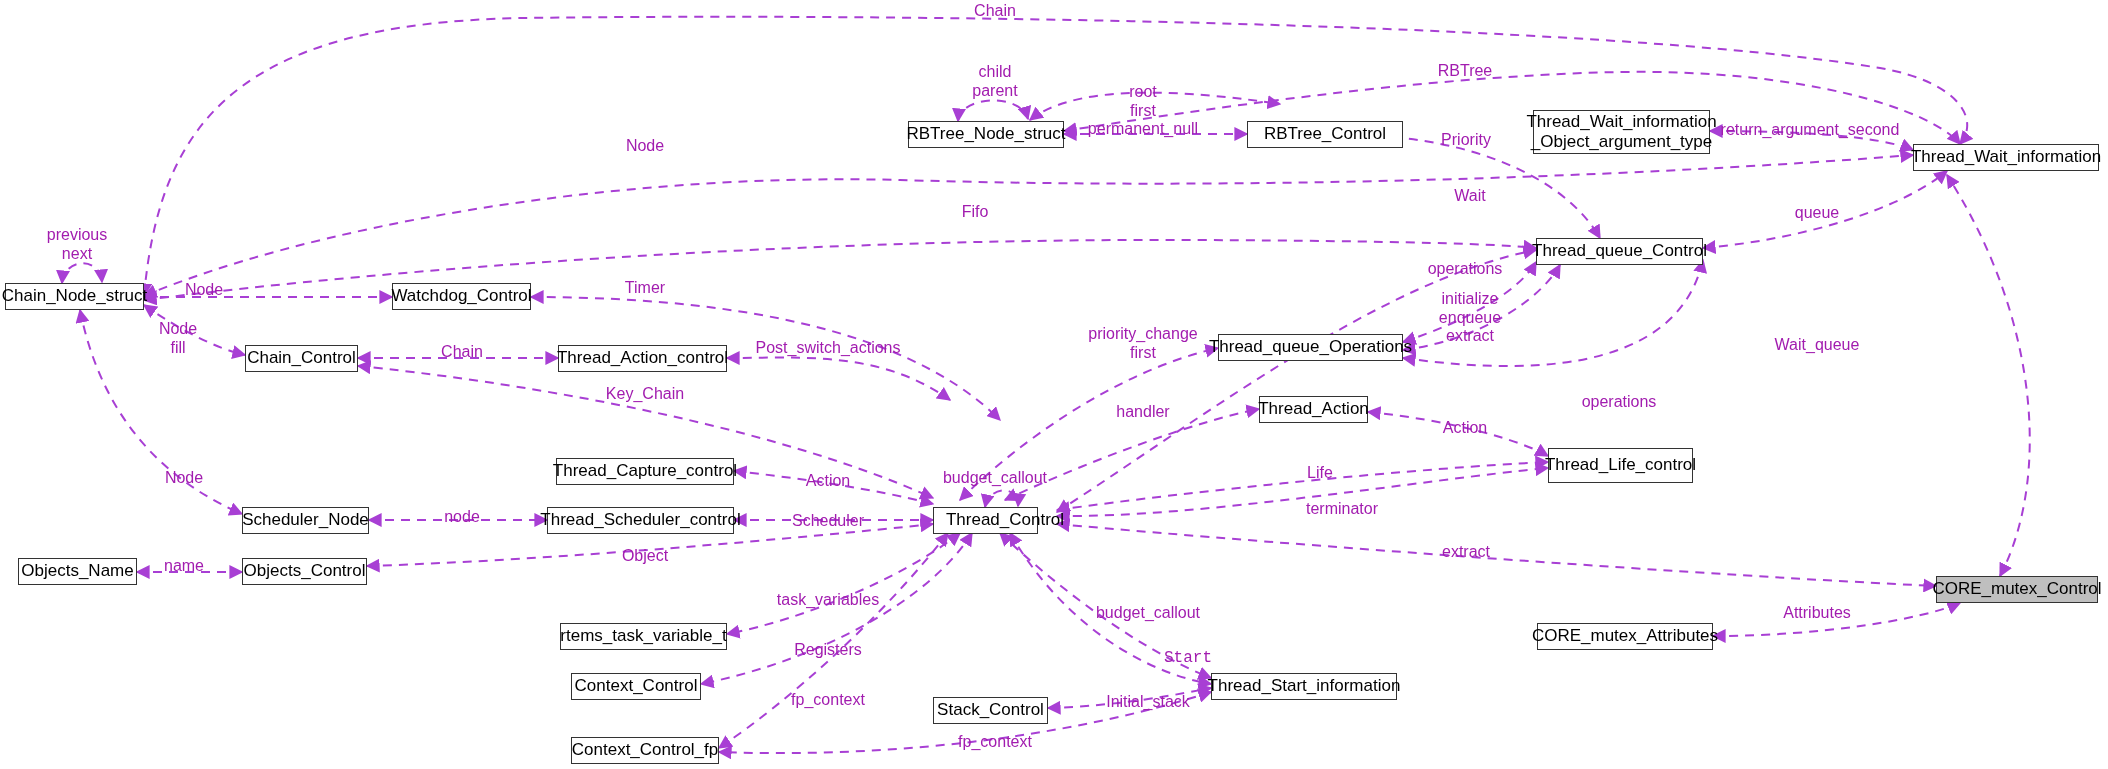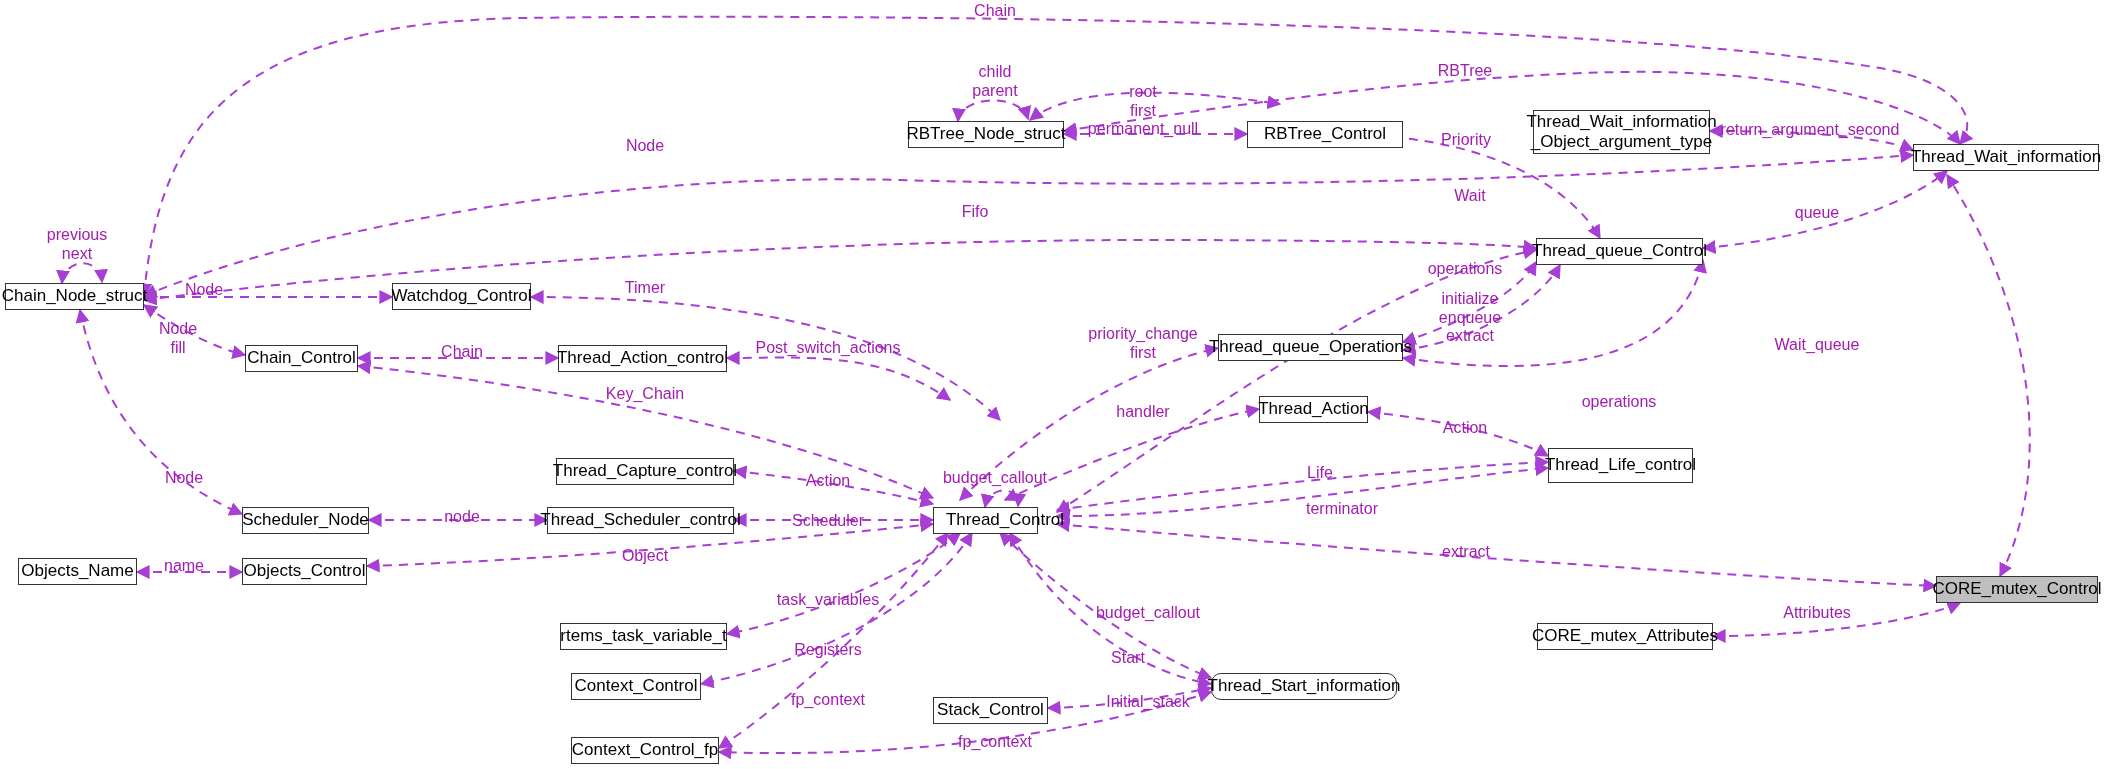--- a/index.html
+++ b/index.html
@@ -122,21 +122,21 @@
       <div class="node-box" style="left: 242px; top: 507px; width: 127px; height: 27px;">Scheduler_Node</div>
       <div class="node-box" style="left: 547px; top: 507px; width: 187px; height: 27px;">Thread_Scheduler_control</div>
       <div class="node-box" style="left: 933px; top: 507px; width: 105px; height: 27px; padding-left: 46px;">Thread_Control</div>
       <div class="node-box" style="left: 18px; top: 558px; width: 119px; height: 27px;">Objects_Name</div>
       <div class="node-box" style="left: 242px; top: 558px; width: 125px; height: 27px;">Objects_Control</div>
       <div class="node-box highlight" style="left: 1936px; top: 576px; width: 162px; height: 27px;">CORE_mutex_Control</div>
       <div class="node-box" style="left: 560px; top: 623px; width: 167px; height: 27px;">rtems_task_variable_t</div>
       <div class="node-box" style="left: 1537px; top: 623px; width: 176px; height: 27px;">CORE_mutex_Attributes</div>
       <div class="node-box" style="left: 571px; top: 673px; width: 130px; height: 27px;">Context_Control</div>
       <div class="node-box" style="left: 933px; top: 697px; width: 115px; height: 27px;">Stack_Control</div>
-      <div class="node-box" style="left: 1211px; top: 673px; width: 186px; height: 27px; border-radius: 10px;">Thread_Start_information</div>
+      <div class="node-box" style="left: 1211px; top: 673px; width: 186px; height: 27px;">Thread_Start_information</div>
       <div class="node-box" style="left: 571px; top: 737px; width: 148px; height: 27px;">Context_Control_fp</div>
     </div>
   <div id="label-layer">
       <div class="edge-label" style="left: 995px; top: 11px;">Chain</div>
       <div class="edge-label" style="left: 1465px; top: 71px;">RBTree</div>
       <div class="edge-label" style="left: 995px; top: 82px;">child
 parent</div>
       <div class="edge-label" style="left: 1143px; top: 111px;">root
 first
 permanent_null</div>
@@ -171,19 +171,19 @@
       <div class="edge-label" style="left: 462px; top: 517px;">node</div>
       <div class="edge-label" style="left: 828px; top: 521px;">Scheduler</div>
       <div class="edge-label" style="left: 1320px; top: 509px; margin-left: 22px;">terminator</div>
       <div class="edge-label" style="left: 645px; top: 556px;">Object</div>
       <div class="edge-label" style="left: 184px; top: 566px;">name</div>
       <div class="edge-label" style="left: 1466px; top: 552px;">extract</div>
       <div class="edge-label" style="left: 828px; top: 600px;">task_variables</div>
       <div class="edge-label" style="left: 1817px; top: 613px;">Attributes</div>
       <div class="edge-label" style="left: 828px; top: 650px;">Registers</div>
       <div class="edge-label" style="left: 1148px; top: 613px;">budget_callout</div>
-      <div class="edge-label" style="left: 1128px; top: 658px;">Start</div>
+      <div class="edge-label" style="left: 1188px; top: 658px; font-family: Liberation Mono, monospace;">Start</div>
       <div class="edge-label" style="left: 995px; top: 478px;">budget_callout</div>
       <div class="edge-label" style="left: 828px; top: 700px;">fp_context</div>
       <div class="edge-label" style="left: 1148px; top: 702px;">Initial_stack</div>
       <div class="edge-label" style="left: 995px; top: 742px;">fp_context</div>
     </div>
 </div>
 
 </body></html>

